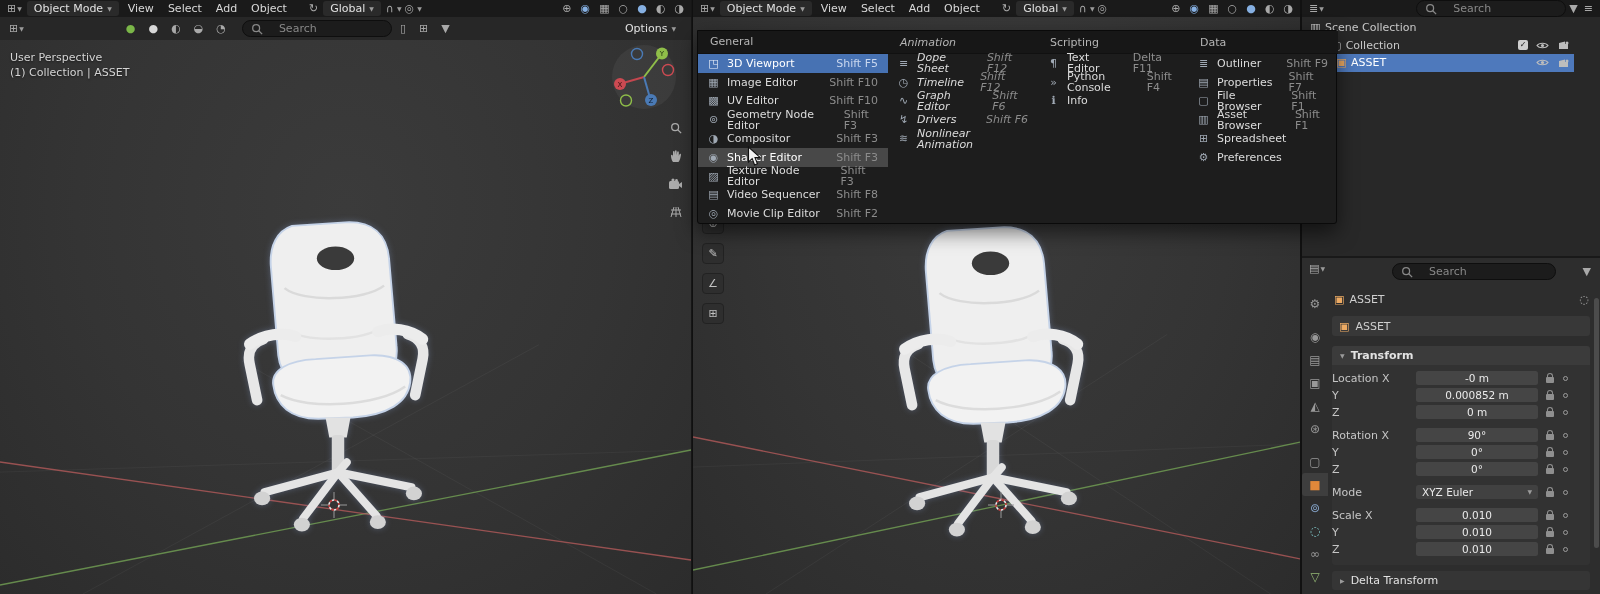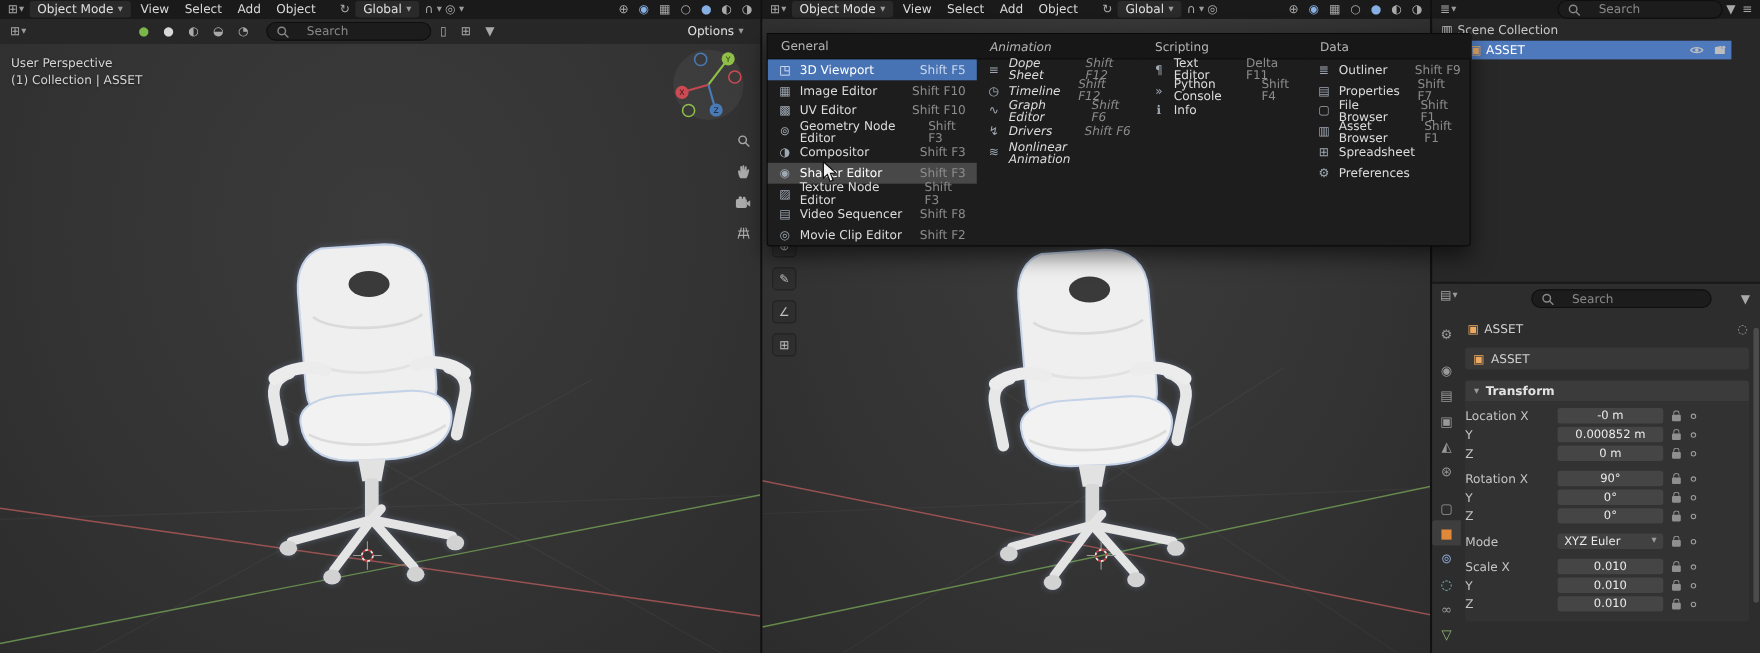--- a/index.html
+++ b/index.html
@@ -32,21 +32,21 @@
 .mitem.hover{background:#484848;color:#fff}
 #right-panel{position:absolute;left:1300px;top:0;width:300px;height:594px;background:#282828;border-left:2px solid #111}
 .orow{height:17.5px;display:flex;align-items:center;color:#c9c9c9;padding-right:4px;margin-right:26px}
 .orow.selected{background:#4e79bc;color:#fff}
 .oicon{width:15px;text-align:center;margin-right:2px;flex-shrink:0}
 .ocontrols{margin-left:auto;display:flex;gap:8px;align-items:center;color:#bdbdbd}
 .cb{width:10px;height:10px;background:#cfcfcf;border-radius:2px;color:#1a1a1a;font-size:8px;display:flex;align-items:center;justify-content:center}
 #props{position:absolute;left:0;top:256px;right:0;bottom:0;background:#2d2d2d;border-top:2px solid #191919}
 .prow{display:flex;align-items:center;height:16px;margin-bottom:1px}
 .plabel{width:84px;text-align:left;color:#c5c5c5;padding-right:8px;flex-shrink:0}
-.pfield{width:96px;height:14.5px;background:#454545;border-radius:2.5px;color:#eaeaea;text-align:center;line-height:14.5px;font-size:10.5px;flex-shrink:0}
+.pfield{width:122px;height:14.5px;background:#454545;border-radius:2.5px;color:#eaeaea;text-align:center;line-height:14.5px;font-size:10.5px;flex-shrink:0}
 .pfield.pdrop{display:flex;align-items:center;justify-content:space-between;padding:0 6px;text-align:left;background:#414141}
 .lock{width:8px;height:6px;background:#8f8f8f;border-radius:1px;position:relative;margin-left:8px;margin-top:3px;flex-shrink:0}
 .lock:before{content:"";position:absolute;left:1.2px;top:-4px;width:3.6px;height:4px;border:1.2px solid #8f8f8f;border-bottom:none;border-radius:3px 3px 0 0}
 .deco{width:5px;height:5px;border:1.2px solid #9b9b9b;border-radius:50%;margin-left:9px;flex-shrink:0}
 .phead{height:19px;background:#3b3b3b;border-radius:3px 3px 0 0;display:flex;align-items:center;padding:0 8px;gap:6px;color:#e2e2e2}
 .pbody{background:#323232;border-radius:0 0 3px 3px;padding:5px 0 7px;padding-left:0}
 .tabcell{width:26px;height:23px;display:flex;align-items:center;justify-content:center;color:#999;font-size:12px}
 .tabcell.active{background:#3e3e3e;border-radius:3px 0 0 3px;color:#e0883a}
 .gap6{height:6px}
 [data-name="shading-ball-green-icon"]{color:#7ab648}
@@ -299,20 +299,40 @@
         </span>
       <span class="hicon" data-name="filter-funnel-icon">▼</span>
       <span class="hicon" data-name="outliner-options-icon">≡</span>
     </div>
     <div id="outliner-rows" style="position:absolute;left:0;top:19px;right:0" data-name="outliner-tree">
         <div class="orow" data-name="outliner-row-scene-collection" style="padding-left: 6px;">
           <span class="oicon" data-name="scene-collection-icon">▥</span>
           <span data-name="outliner-row-label">Scene Collection</span>
           <span class="ocontrols" data-name="outliner-row-controls"></span>
         </div>
+        <div class="orow" data-name="outliner-row-collection" style="padding-left: 19px;">
+          <span class="caret" data-name="disclosure-triangle-icon" style="margin-right: 3px;">▼</span>
+          <span class="oicon" data-name="collection-icon">▢</span>
+          <span data-name="outliner-row-label">Collection</span>
+          <span class="ocontrols" data-name="outliner-row-controls">
+            <span class="cb" data-name="checkbox-icon">✓</span>
+            <span data-name="eye-icon" style="display: inline-flex;">
+              <svg width="13" height="9" viewBox="0 0 13 9">
+                <path d="M1,4.5 C3,1.5 10,1.5 12,4.5 C10,7.5 3,7.5 1,4.5 Z" fill="none" stroke="currentColor" stroke-width="1.2"></path>
+                <circle cx="6.5" cy="4.5" r="1.6" fill="currentColor"></circle>
+              </svg>
+            </span>
+            <span data-name="camera-icon" style="display: inline-flex;">
+              <svg width="13" height="10" viewBox="0 0 13 10">
+                <path d="M2,3 L8,1.5 L8,4 L11,4 L11,9 L2,9 Z" fill="currentColor"></path>
+                <circle cx="10" cy="3" r="1.5" fill="currentColor"></circle>
+              </svg>
+            </span>
+          </span>
+        </div>
         <div class="orow selected" data-name="outliner-row-asset" style="padding-left: 32px;">
           <span class="oicon" data-name="mesh-object-icon" style="color: rgb(236, 170, 99);">▣</span>
           <span data-name="outliner-row-label">ASSET</span>
           <span class="ocontrols" data-name="outliner-row-controls">
             <span data-name="eye-icon" style="display: inline-flex;">
               <svg width="13" height="9" viewBox="0 0 13 9">
                 <path d="M1,4.5 C3,1.5 10,1.5 12,4.5 C10,7.5 3,7.5 1,4.5 Z" fill="none" stroke="currentColor" stroke-width="1.2"></path>
                 <circle cx="6.5" cy="4.5" r="1.6" fill="currentColor"></circle>
               </svg>
             </span>
@@ -435,20 +455,24 @@
               <span class="lock" data-name="lock-icon"></span>
               <span class="deco" data-name="animate-decorator-icon"></span>
             </div>
             <div class="prow" data-name="transform-row-z">
               <div class="plabel" data-name="transform-row-label">Z</div>
               <div class="pfield" data-name="value-field-z">0.010</div>
               <span class="lock" data-name="lock-icon"></span>
               <span class="deco" data-name="animate-decorator-icon"></span>
             </div>
           </div>
+        <div class="phead" style="border-radius:3px;margin-top:6px;background:#353535" data-name="delta-transform-header">
+          <span class="caret" data-name="disclosure-triangle-icon">▶</span>
+          <span data-name="delta-transform-title">Delta Transform</span>
+        </div>
       </div>
 
       <div style="position:absolute;right:1px;top:40px;width:5px;height:250px;background:#4c4c4c;border-radius:3px" data-name="properties-scrollbar"></div>
     </div>
   </div>
 
   <div id="editor-menu" data-name="editor-type-menu">
       <div class="mcol" data-name="menu-column-general" style="width: 190px;">
         <div class="mcol-title" data-name="menu-column-title">General</div>
         <div class="mitem selected" data-name="menu-item-3d-viewport">

